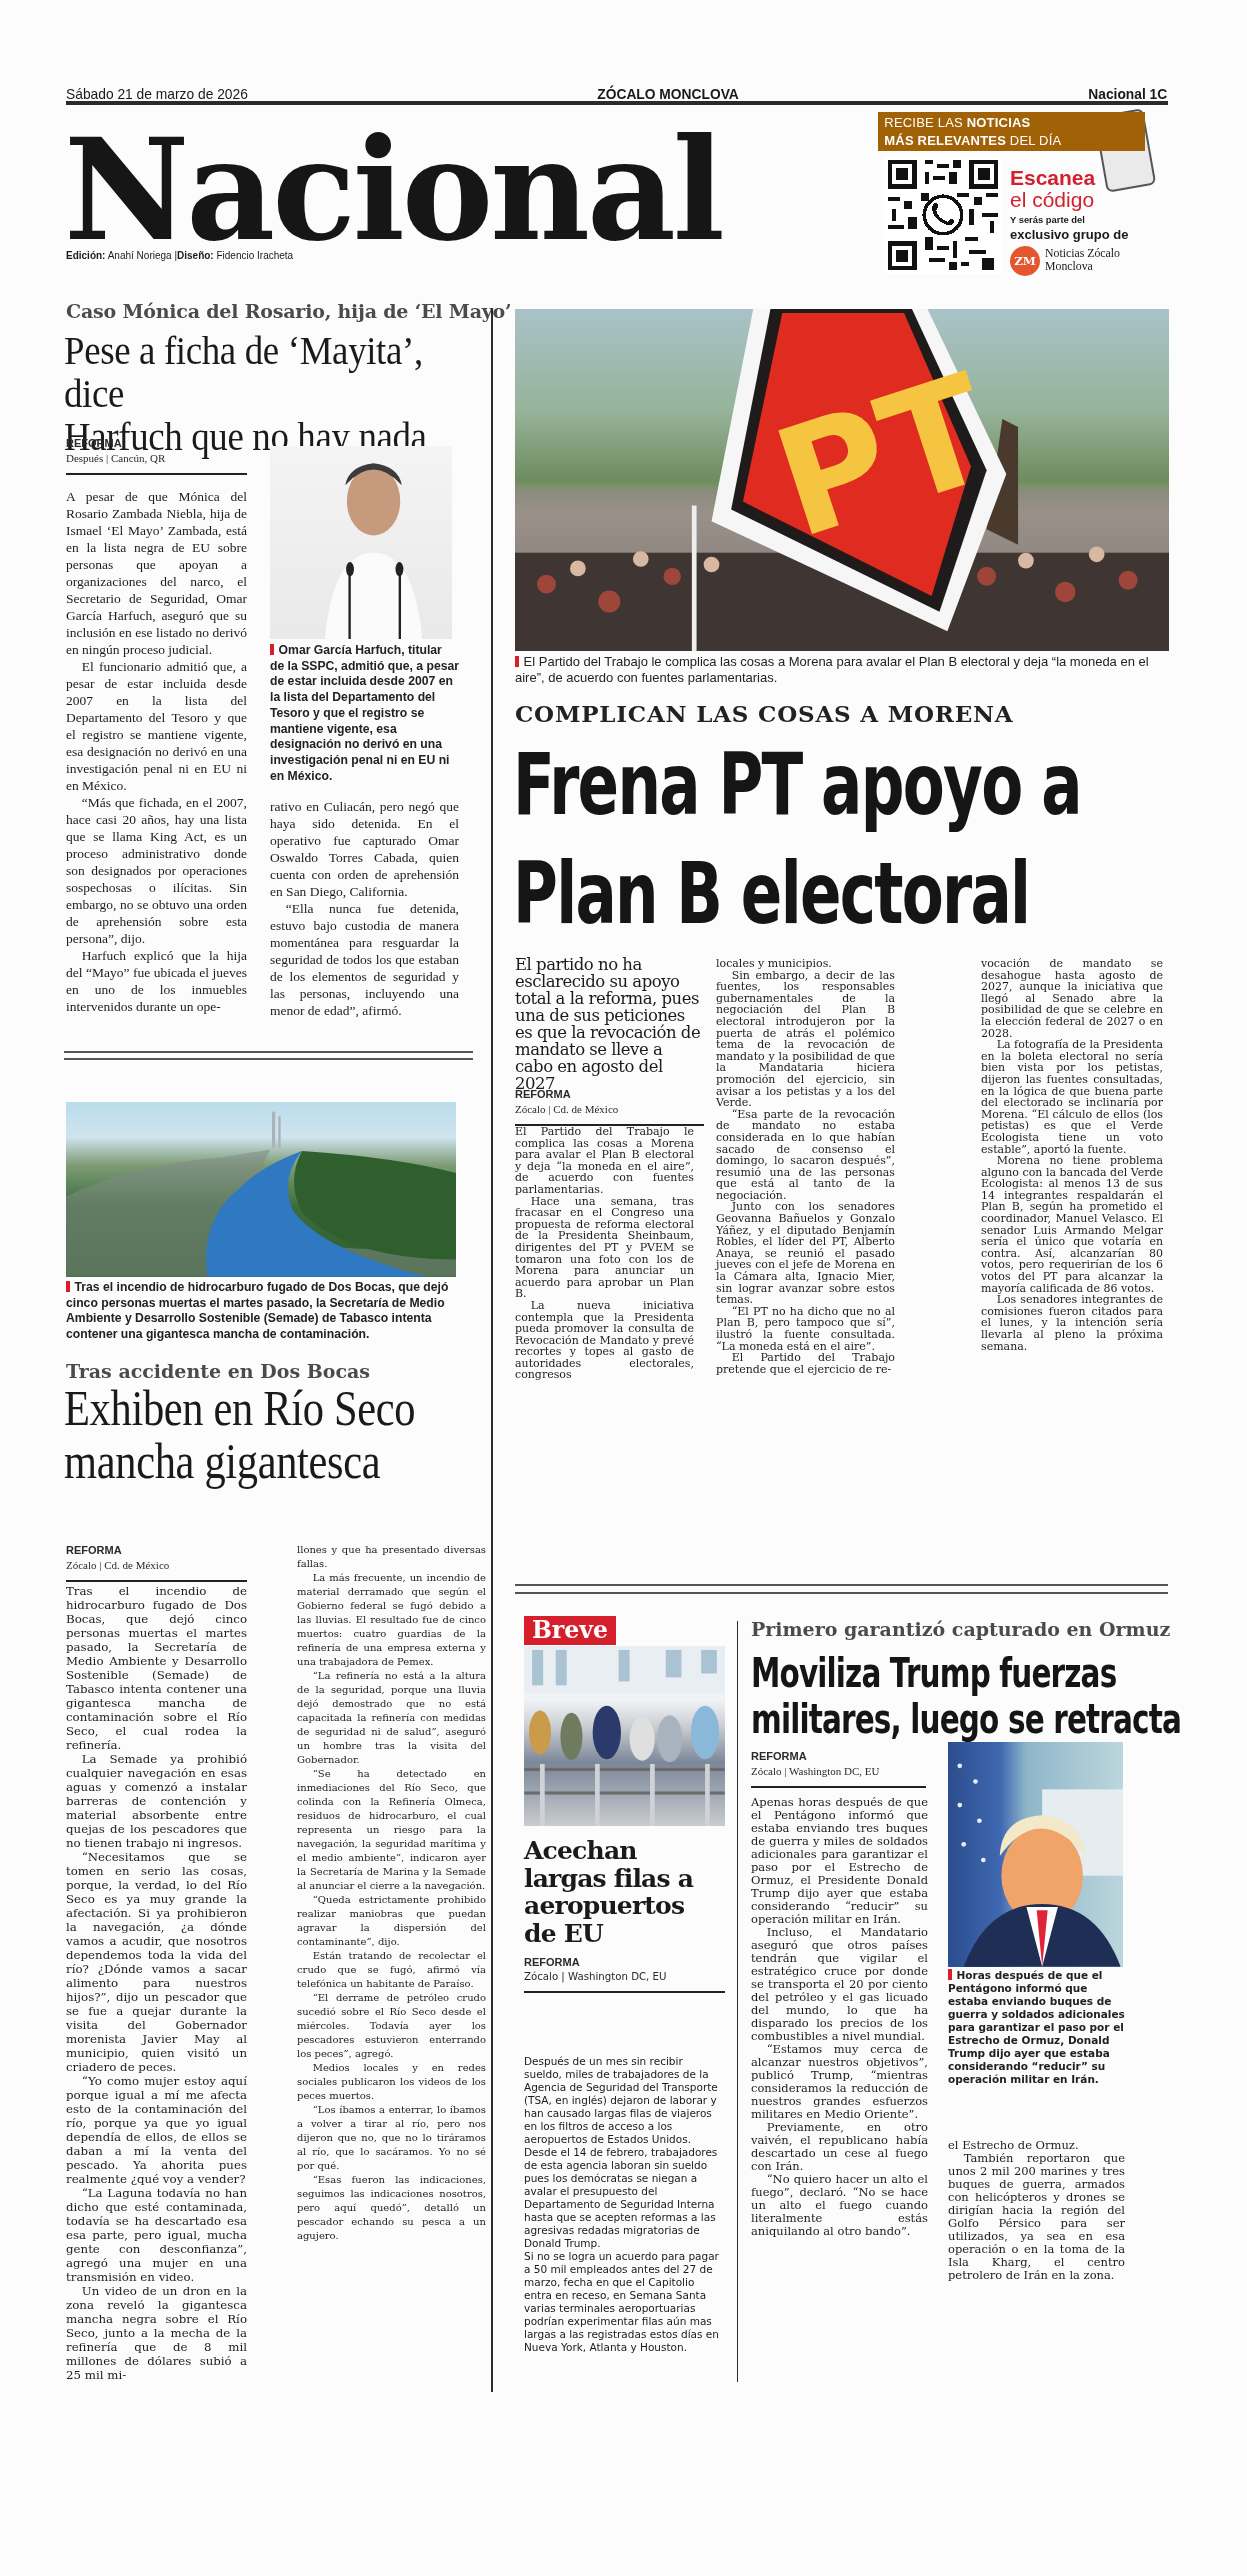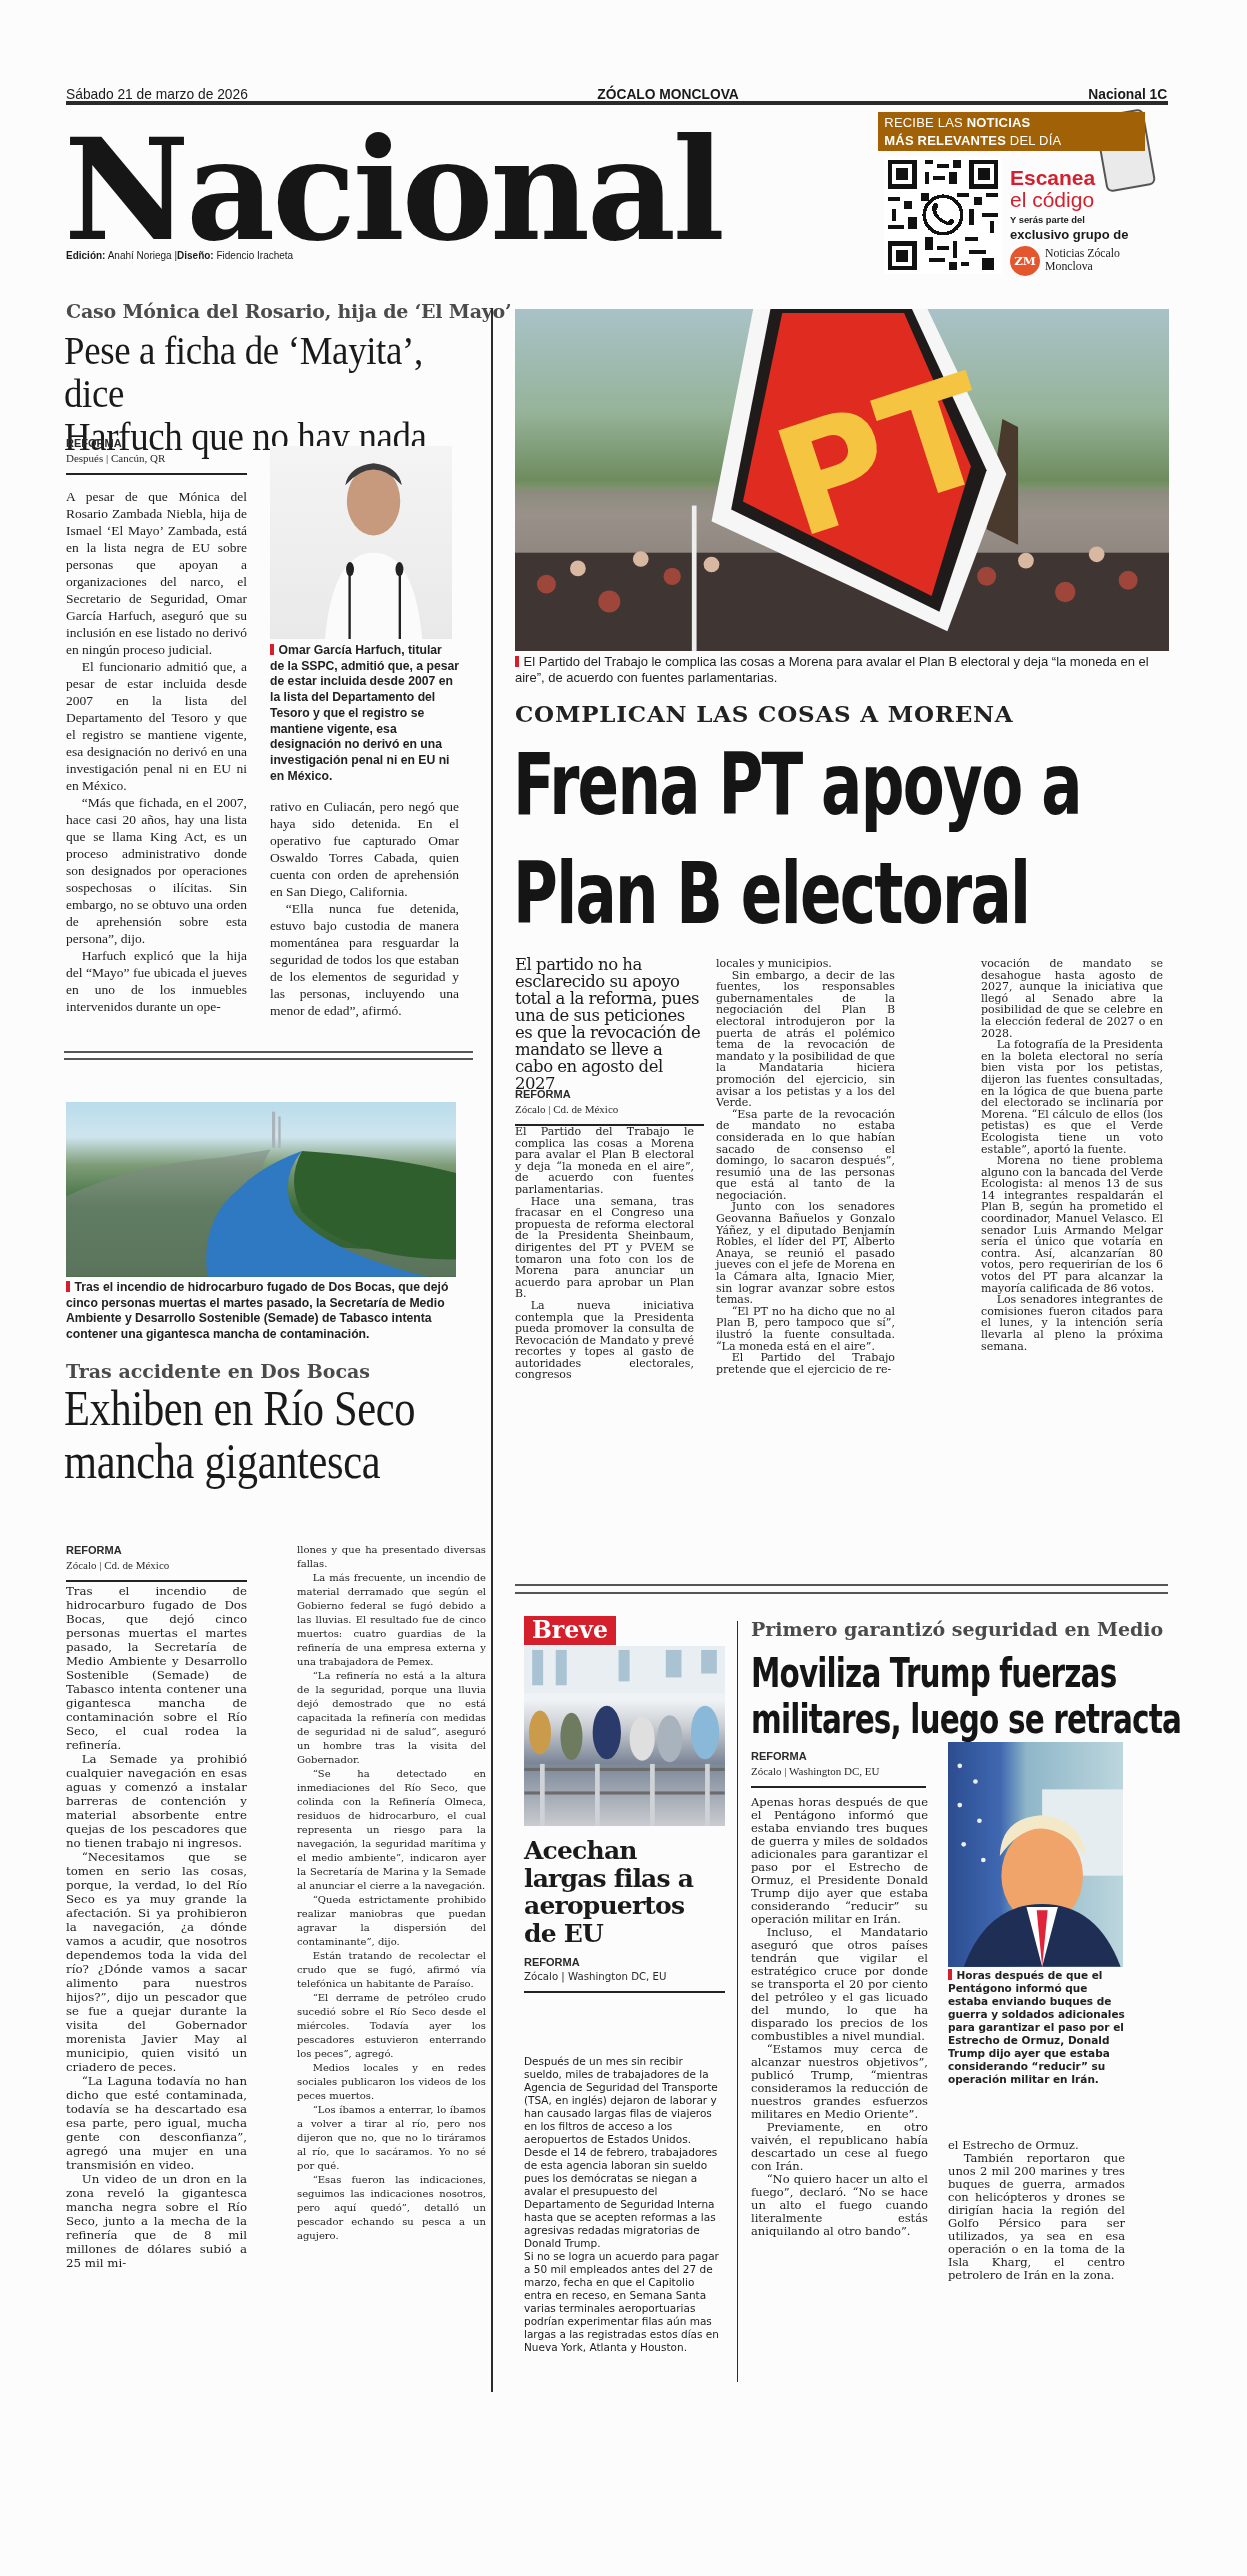--- a/index.html
+++ b/index.html
@@ -210,20 +210,21 @@
 <div class="abs" style="left:66px; top:1544px; width:181px;">
   <div class="byline-src">REFORMA</div>
   <div class="byline-loc" style="margin-top:3.1px;">Zócalo | Cd. de México</div>
   <div class="byline-rule" style="margin-top:9.4px;"></div>
 </div>
 
 <div class="abs body-text slab-body" style="left:66px; top:1584px; width:181px; line-height:14px; font-size:11.8px;">
   <p class="noindent">Tras el incendio de hidrocarburo fugado de Dos Bocas, que dejó cinco personas muertas el martes pasado, la Secretaría de Medio Ambiente y Desarrollo Sostenible (Semade) de Tabasco intenta contener una gigantesca mancha de contaminación sobre el Río Seco, el cual rodea la refinería.</p>
   <p>La Semade ya prohibió cualquier navegación en esas aguas y comenzó a instalar barreras de contención y material absorbente entre quejas de los pescadores que no tienen trabajo ni ingresos.</p>
   <p>“Necesitamos que se tomen en serio las cosas, porque, la verdad, lo del Río Seco es ya muy grande la afectación. Si ya prohibieron la navegación, ¿a dónde vamos a acudir, que nosotros dependemos toda la vida del río? ¿Dónde vamos a sacar alimento para nuestros hijos?”, dijo un pescador que se fue a quejar durante la visita del Gobernador morenista Javier May al municipio, quien visitó un criadero de peces.</p>
+  <p>“Yo como mujer estoy aquí porque igual a mí me afecta esto de la contaminación del río, porque ya que yo igual dependía de ellos, de ellos se daban a mí la venta del pescado. Ya ahorita pues realmente ¿qué voy a vender?</p>
   <p>“La Laguna todavía no han dicho que esté contaminada, todavía se ha descartado esa esa parte, pero igual, mucha gente con desconfianza”, agregó una mujer en una transmisión en video.</p>
   <p>Un video de un dron en la zona reveló la gigantesca mancha negra sobre el Río Seco, junto a la mecha de la refinería que de 8 mil millones de dólares subió a 25 mil mi-</p>
 </div>
 <div class="abs body-text slab-body" style="left:270px; top:1543px; width:189px; line-height:14px; font-size:10px;margin-left:27px;">
   <p class="noindent">llones y que ha presentado diversas fallas.</p>
   <p>La más frecuente, un incendio de material derramado que según el Gobierno federal se fugó debido a las lluvias. El resultado fue de cinco muertos: cuatro guardias de la refinería de una empresa externa y una trabajadora de Pemex.</p>
   <p>“La refinería no está a la altura de la seguridad, porque una lluvia dejó demostrado que no está capacitada la refinería con medidas de seguridad ni de salud”, aseguró un hombre tras la visita del Gobernador.</p>
   <p>“Se ha detectado en inmediaciones del Río Seco, que colinda con la Refinería Olmeca, residuos de hidrocarburo, el cual representa un riesgo para la navegación, la seguridad marítima y el medio ambiente”, indicaron ayer la Secretaría de Marina y la Semade al anunciar el cierre a la navegación.</p>
   <p>“Queda estrictamente prohibido realizar maniobras que puedan agravar la dispersión del contaminante”, dijo.</p>
   <p>Están tratando de recolectar el crudo que se fugó, afirmó vía telefónica un habitante de Paraíso.</p>
@@ -342,21 +343,21 @@
   <div class="byline-rule" style="margin-top:9.4px;"></div>
 </div>
 <div class="abs" style="left:524px; top:2055px; width:197px; font-family:'DejaVu Sans', sans-serif; font-size:10.5px; line-height:13px; color:#1a1a1a;">
   <p>Después de un mes sin recibir sueldo, miles de trabajadores de la Agencia de Seguridad del Transporte (TSA, en inglés) dejaron de laborar y han causado largas filas de viajeros en los filtros de acceso a los aeropuertos de Estados Unidos.</p>
   <p>Desde el 14 de febrero, trabajadores de esta agencia laboran sin sueldo pues los demócratas se niegan a avalar el presupuesto del Departamento de Seguridad Interna hasta que se acepten reformas a las agresivas redadas migratorias de Donald Trump.</p>
   <p>Si no se logra un acuerdo para pagar a 50 mil empleados antes del 27 de marzo, fecha en que el Capitolio entra en receso, en Semana Santa varias terminales aeroportuarias podrían experimentar filas aún mas largas a las registradas estos días en Nueva York, Atlanta y Houston.</p>
 </div>
 
 <div class="abs vrule" style="left:737px; top:1621px; height:761px; width:1.2px;"></div>
 
-<div class="abs kicker" style="left:751px; top:1618px; font-size:19px;">Primero garantizó seguridad en Medio</div>
+<div class="abs kicker" style="left:751px; top:1618px; font-size:19px;">Primero garantizó capturado en Ormuz</div>
 <div class="abs" style="left:751px; top:1650px; font-family:'DejaVu Sans', sans-serif; font-weight:bold; font-size:41px; line-height:46px; letter-spacing:-1.2px; color:#151515; transform:scaleX(0.72); transform-origin:left top; width:708px;">
   <div>Moviliza Trump fuerzas</div>
   <div>militares, luego se retracta</div>
 </div>
 
 <div class="abs" style="left:751px; top:1750px; width:175px;">
   <div class="byline-src">REFORMA</div>
   <div class="byline-loc" style="margin-top:3.1px;">Zócalo | Washington DC, EU</div>
   <div class="byline-rule" style="margin-top:9.4px;"></div>
 </div>

